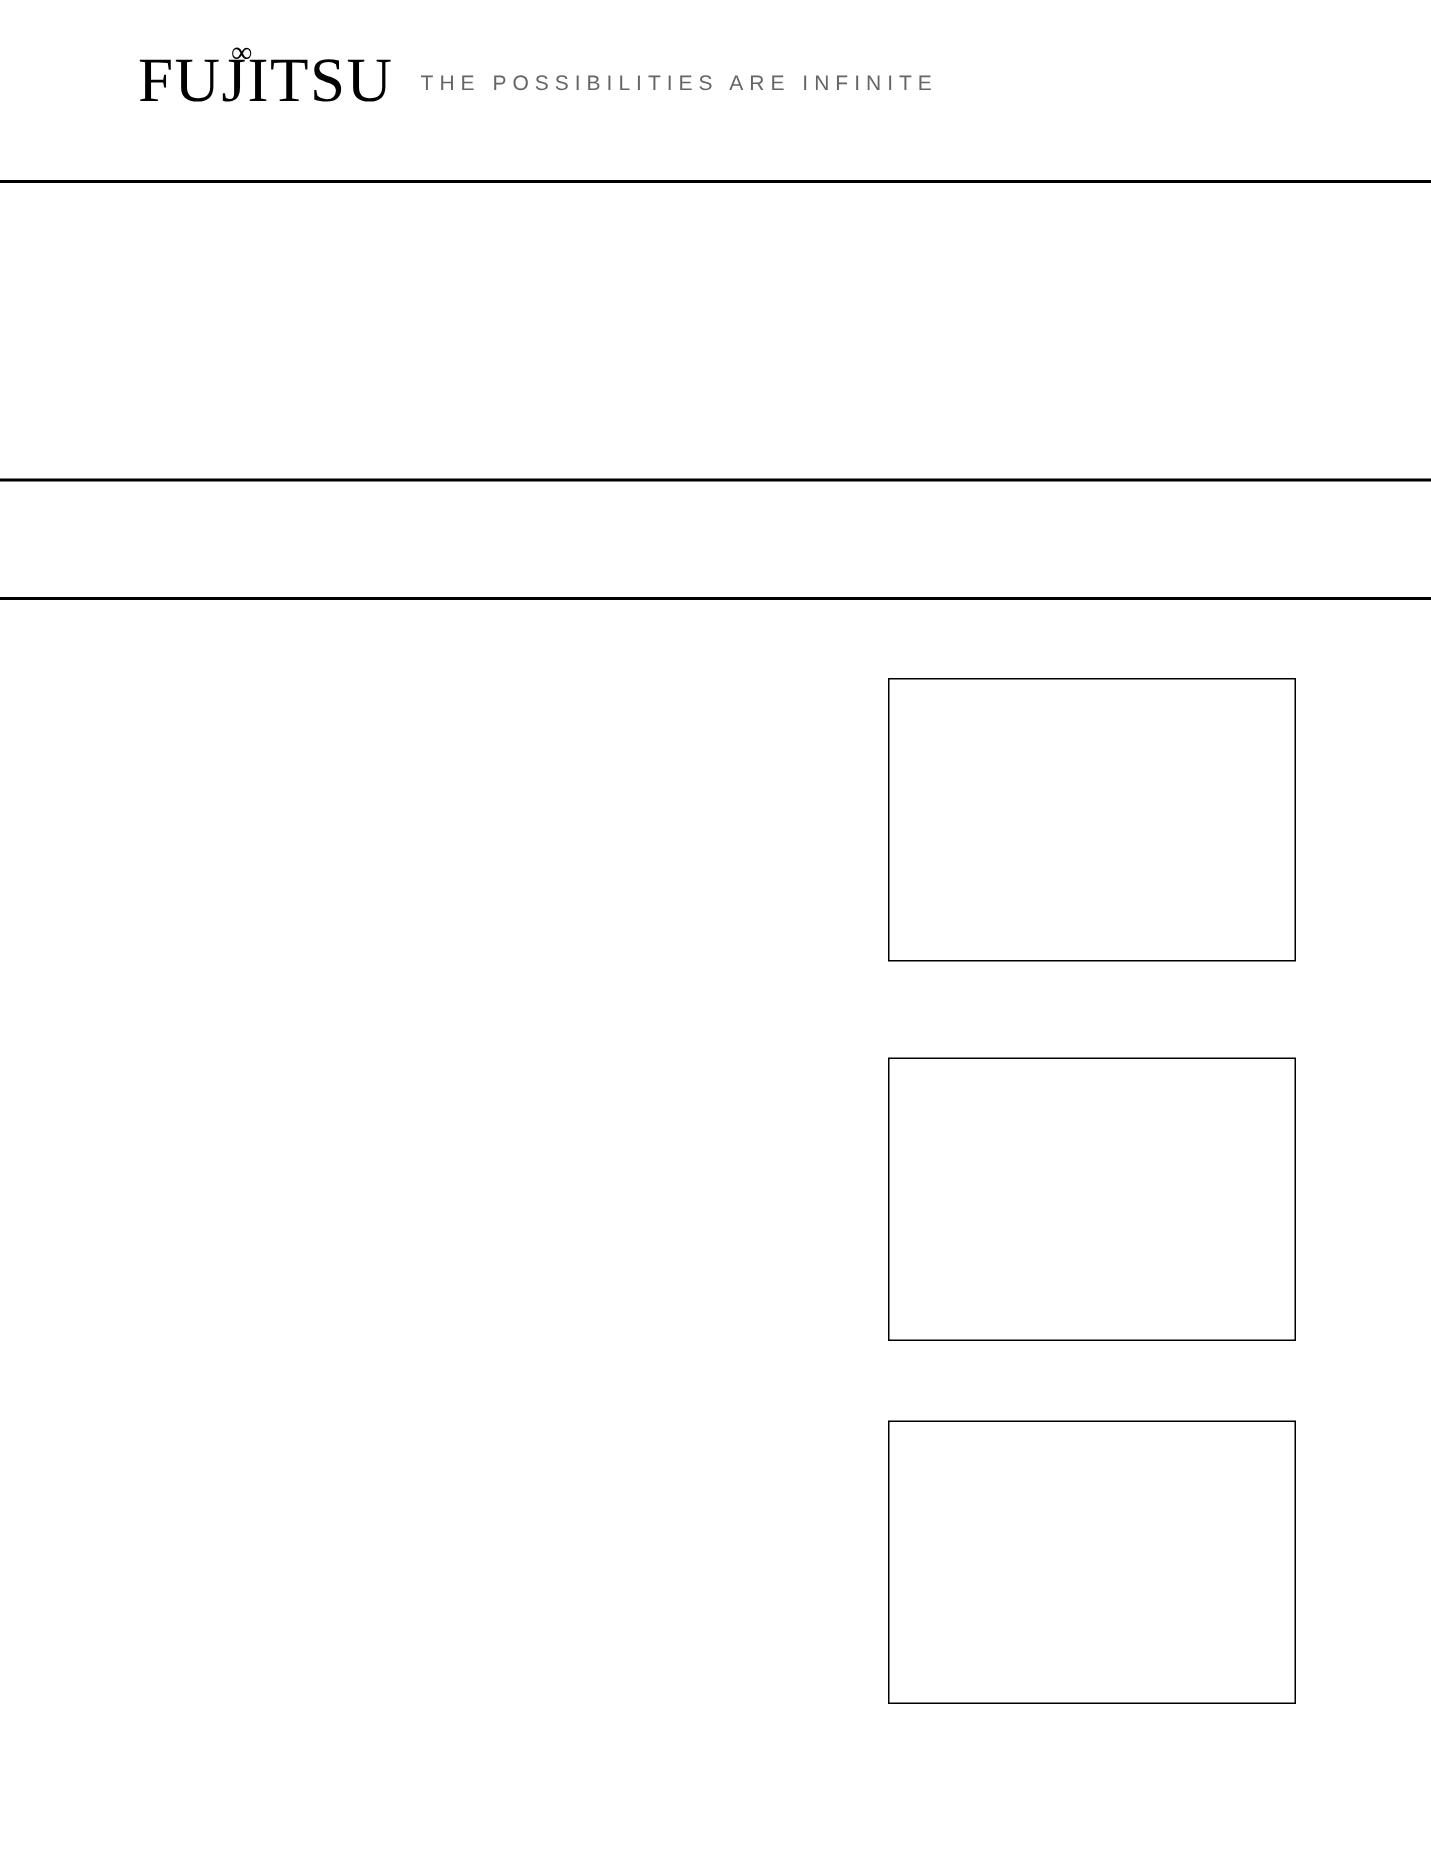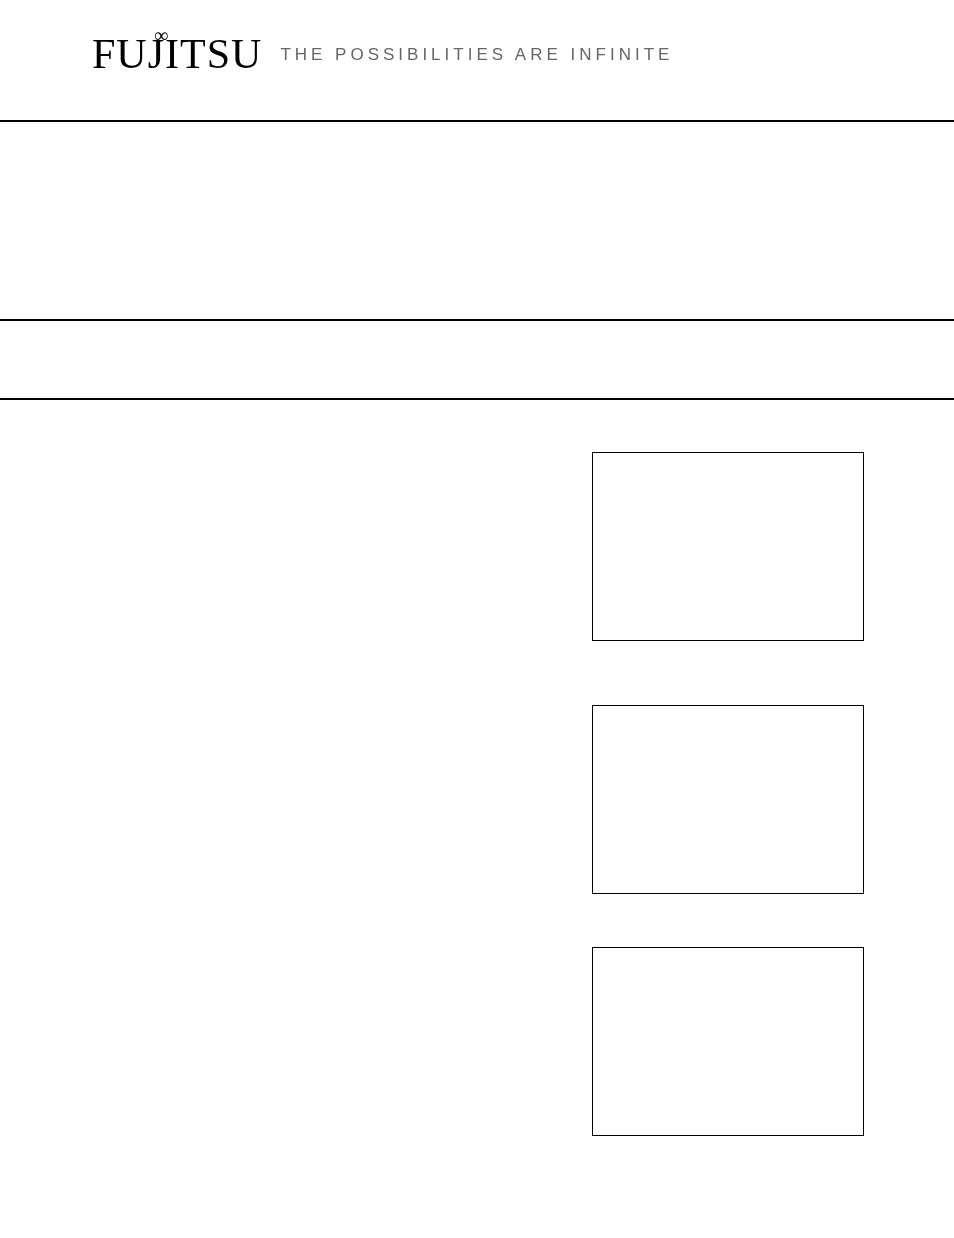--- a/index.html
+++ b/index.html
@@ -28,21 +28,21 @@
       display: inline-block;
     }
     .logo-infinity {
       position: absolute;
       top: -6px;
       left: 62px;
       font-size: 20px;
       letter-spacing: -6px;
     }
     .tagline {
-      font-size: 17px;
+      font-size: 14px;
       letter-spacing: 4px;
       color: #666;
       font-weight: 400;
       margin-top: 2px;
     }
     .hr1 {
       position: absolute;
       top: 120px;
       left: 0;
       width: 954px;

